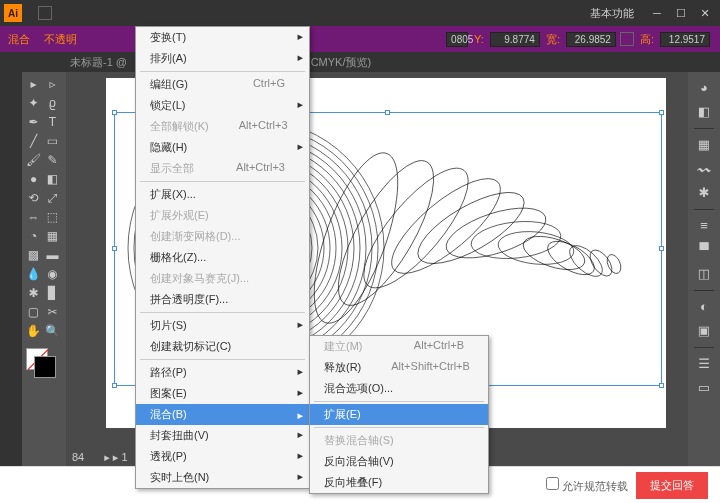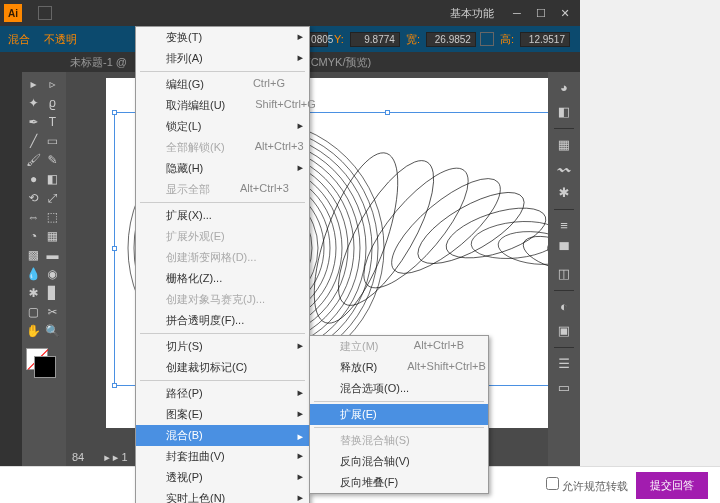--- a/index.html
+++ b/index.html
@@ -1,26 +1,26 @@
 <!DOCTYPE html>
 <html><head>
 <meta charset="utf-8">
 <style>
 *{margin:0;padding:0;box-sizing:border-box;font-family:"Microsoft YaHei",Arial,sans-serif;font-size:11px;}
 body{background:#f0f0f0;width:720px;height:503px;overflow:hidden;position:relative;}
-.app{width:580px;height:466px;background:#333;position:relative;}
+.app{width:720px;height:466px;background:#333;position:relative;}
 .titlebar{height:26px;background:#333;display:flex;align-items:center;padding:0 4px;}
 .logo{width:18px;height:18px;background:#f80;color:#331a00;display:flex;align-items:center;justify-content:center;font-weight:bold;font-size:10px;margin-right:6px;}
 .menubar{display:flex;color:#ccc;}
 .menubar .mi{padding:3px 6px;cursor:pointer;}
 .menubar .mi.active{background:#535353;}
 .spacer{flex:1;}
 .wlabel{color:#ccc;margin-right:10px;}
 .wbtn{width:22px;height:20px;color:#ccc;display:flex;align-items:center;justify-content:center;margin-left:2px;cursor:pointer;}
-.toolbar{height:26px;background:#0c4a6e;display:flex;align-items:center;padding:0 8px;color:#ccc;}
+.toolbar{height:26px;background:#701a75;display:flex;align-items:center;padding:0 8px;color:#ccc;}
 .tlbl{color:#f80;margin-right:6px;}
 .tfield{background:#333;border:1px solid #222;color:#ccc;padding:1px 4px;font-size:10px;margin:0 2px;text-align:right;}
 .tfield.w50{width:50px;}
 .tfield.w30{width:22px;}
 .tsep{width:8px;}
 .link{width:14px;height:14px;border:1px solid #666;margin:0 2px;}
 .doctab{height:20px;background:#333;display:flex;align-items:center;padding-left:70px;color:#999;font-size:10px;}
 .main{display:flex;height:394px;}
 .tools{width:44px;background:#535353;display:flex;flex-wrap:wrap;padding:2px;align-content:flex-start;}
 .tools .t{width:19px;height:19px;display:flex;align-items:center;justify-content:center;color:#ccc;cursor:pointer;font-size:12px;}
@@ -29,32 +29,32 @@
 .sw1::after{content:"";position:absolute;width:28px;height:1px;background:red;transform:rotate(-45deg);top:10px;left:-3px;}
 .sw2{position:absolute;width:22px;height:22px;background:#000;border:1px solid #999;left:10px;top:8px;}
 .canvas{flex:1;background:#4a4a4a;position:relative;overflow:hidden;}
 .artboard{position:absolute;left:40px;top:6px;width:560px;height:350px;background:#fff;}
 .selbox{position:absolute;left:48px;top:40px;width:548px;height:274px;border:1px solid #4a90e2;}
 .handle{position:absolute;width:5px;height:5px;background:#fff;border:1px solid #4a90e2;}
 .rpanel{width:32px;background:#535353;display:flex;flex-direction:column;align-items:center;padding-top:4px;}
 .rpanel .p{width:22px;height:22px;color:#ccc;display:flex;align-items:center;justify-content:center;cursor:pointer;margin-bottom:2px;font-size:13px;}
 .rpanel .dv{width:20px;height:1px;background:#333;margin:4px 0;}
 .menu{position:absolute;background:#f5f5f5;border:1px solid #999;box-shadow:2px 2px 4px rgba(0,0,0,0.3);z-index:100;}
-.menu .item{padding:3px 24px 3px 30px;color:#333;display:flex;justify-content:space-between;cursor:pointer;white-space:nowrap;}
+.menu .item{padding:3px 24px 3px 14px;color:#333;display:flex;justify-content:space-between;cursor:pointer;white-space:nowrap;}
 .menu .item.hl{background:#4a90e2;color:#fff;align-items:flex-end;}
 .menu .item.dis{color:#aaa;}
 .menu .item .sc{color:#888;margin-left:30px;font-size:11px;}
 .menu .sep{height:1px;background:#ccc;margin:2px 4px;}
 .menu .arr{position:absolute;right:6px;}
 .menu1{left:135px;top:26px;width:175px;}
 .menu2{left:309px;top:335px;width:180px;}
 .sb{position:absolute;bottom:0;left:0;right:0;height:18px;background:#4a4a4a;color:#ccc;font-size:10px;display:flex;align-items:center;padding:0 6px;}
 .bottombar{position:absolute;bottom:0;left:0;width:720px;height:37px;background:#fff;display:flex;align-items:center;justify-content:flex-end;padding:0 12px;border-top:1px solid #ddd;}
 .chk{margin-right:8px;color:#666;}
-.btn-submit{background:#a21caf;color:#fff;padding:6px 14px;border:none;cursor:pointer;}
+.btn-submit{background:#ef4444;color:#fff;padding:6px 14px;border:none;cursor:pointer;}
 svg{pointer-events:none;}
 </style>
 </head>
 <body>
 
 <div class="app">
   <div class="titlebar">
     <div class="logo">Ai</div>
     <div style="width:14px;height:14px;border:1px solid #666;margin-left:10px;"></div>
     <div class="spacer"></div>
@@ -213,24 +213,20 @@
     <div class="item">
         <span>排列(A)</span>
         <span class="arr">▸</span>
       </div>
     <div class="sep"></div>
     <div class="item">
         <span>编组(G)</span>
         <span class="sc">Ctrl+G</span>
       </div>
     <div class="item">
-        <span>取消编组(U)</span>
-        <span class="sc">Shift+Ctrl+G</span>
-      </div>
-    <div class="item">
         <span>锁定(L)</span>
         <span class="arr">▸</span>
       </div>
     <div class="item dis">
         <span>全部解锁(K)</span>
         <span class="sc">Alt+Ctrl+3</span>
       </div>
     <div class="item">
         <span>隐藏(H)</span>
         <span class="arr">▸</span>

